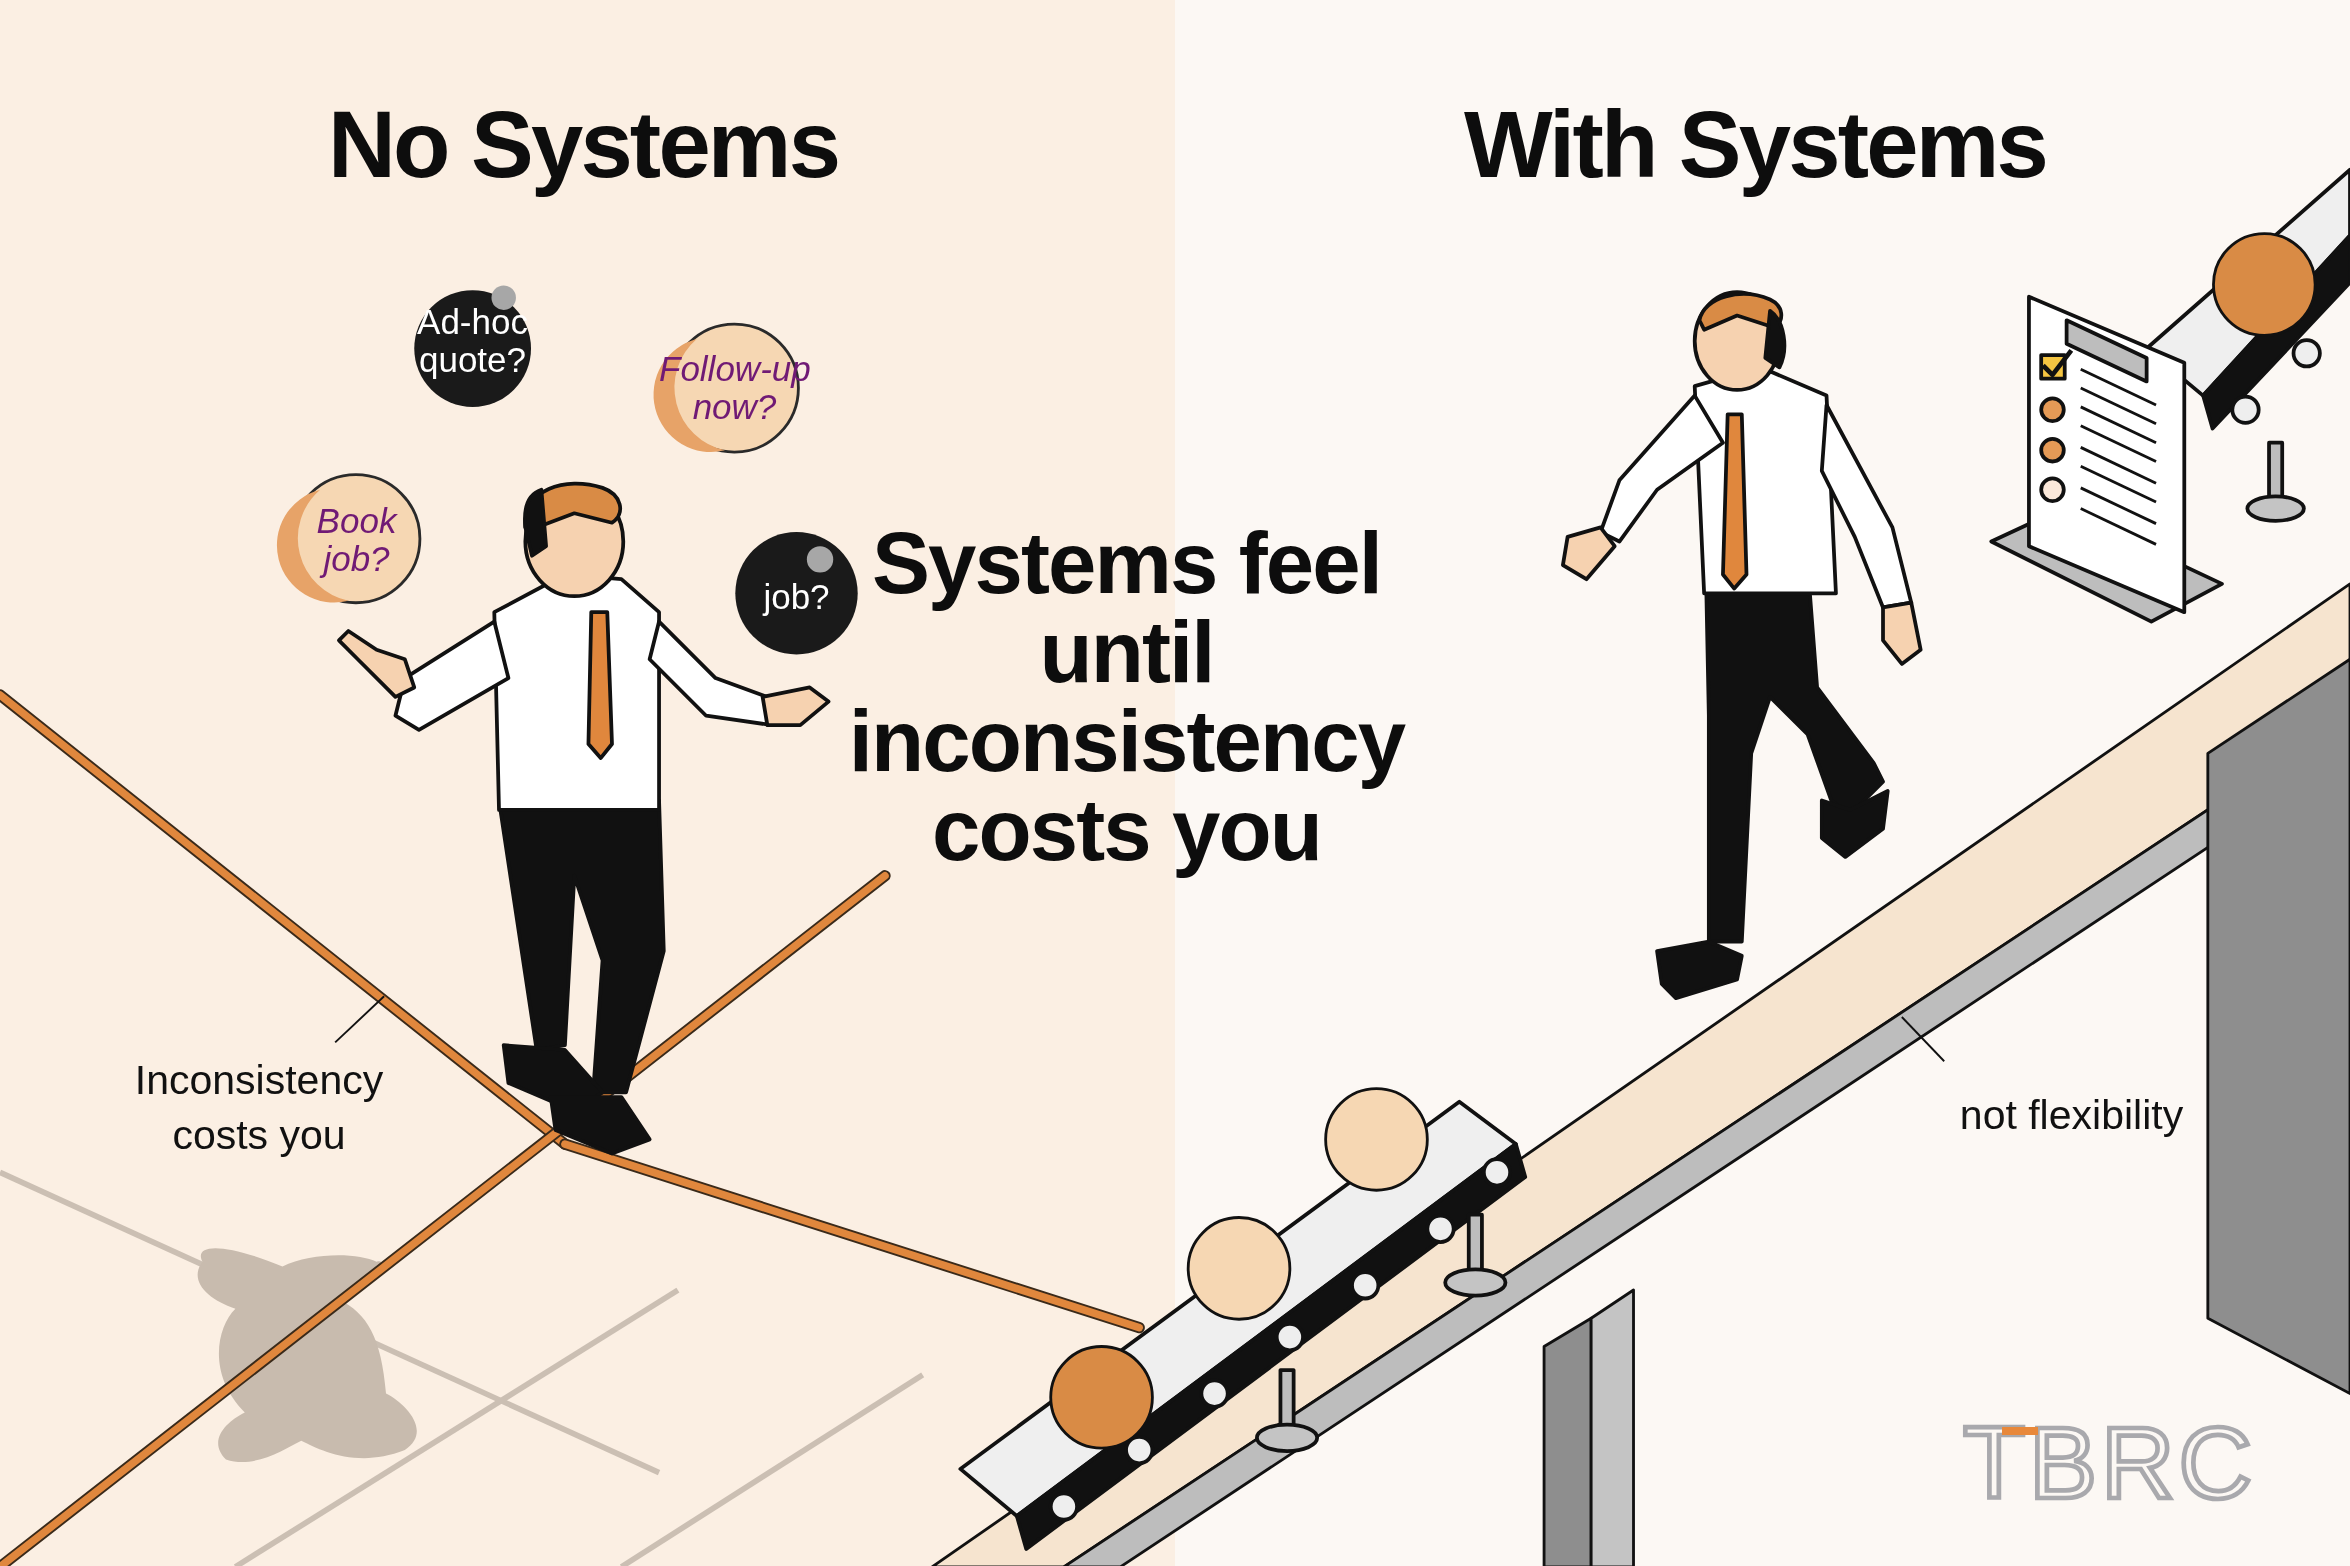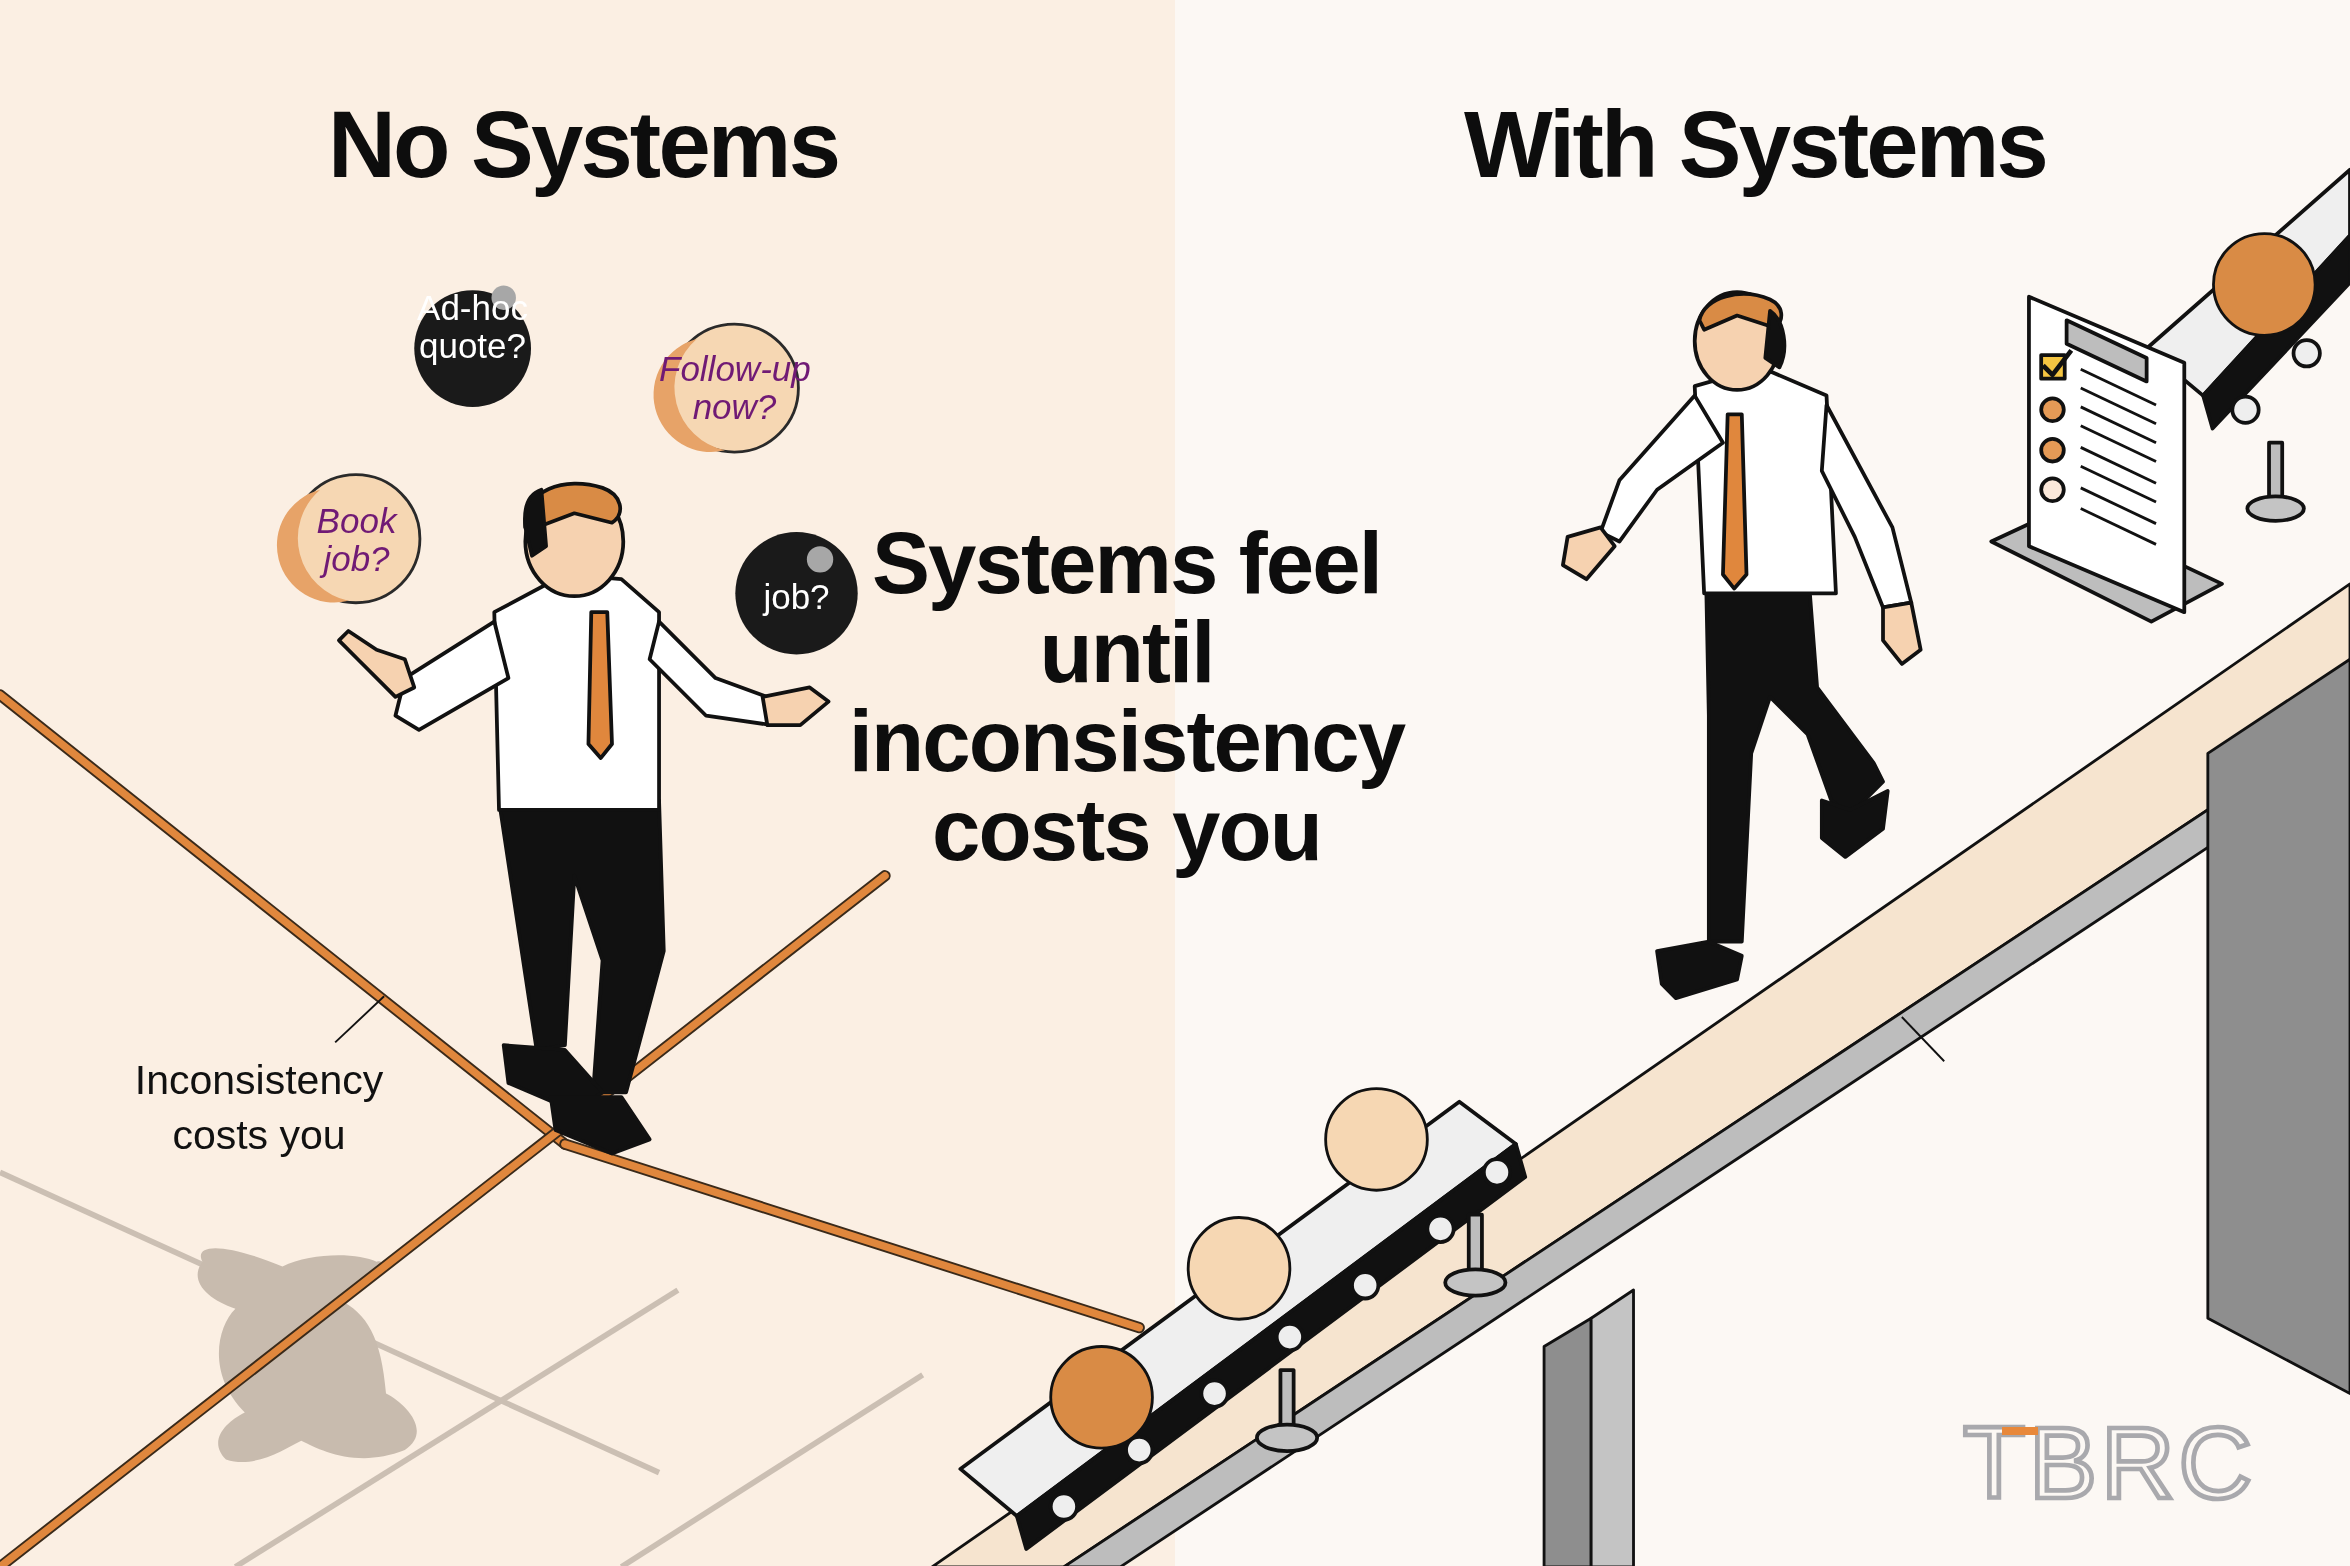--- a/index.html
+++ b/index.html
@@ -162,21 +162,21 @@
     <ellipse cx="1845" cy="362" rx="45" ry="52" fill="#F6D2B0"></ellipse>
     <path d="M1805 340 C1810 315 1850 305 1880 318 C1895 325 1895 340 1885 348 L1845 335 L1810 350 Z" fill="#D98B45"></path>
     <path d="M1880 330 C1895 340 1900 370 1890 390 L1875 380 Z" fill="#111"></path>
     <path d="M1835 440 L1850 440 L1855 610 L1842 625 L1830 610 Z" fill="#E0873D"></path>
   </g>
 </svg>
 
 <div class="heading" id="h-left">No Systems</div>
 <div class="heading" id="h-right">With Systems</div>
 
-<div class="ball-label dark" style="left:412px; top:289px; width:121px;">
+<div class="ball-label dark" style="left:412px; top:303px; width:121px;">
   <span>Ad-hoc</span>
   <span>quote?</span>
 </div>
 <div class="ball-label light" style="left:659px; top:350px; width:151px;">
   <span>Follow-up</span>
   <span>now?</span>
 </div>
 <div class="ball-label light" style="left:297px; top:502px; width:119px;">
   <span>Book</span>
   <span>job?</span>
@@ -190,17 +190,18 @@
   <span>until</span>
   <span>inconsistency</span>
   <span>costs you</span>
 </div>
 
 <div class="caption" id="cap-left">
   <div>Inconsistency</div>
   <div>costs you</div>
 </div>
 <div class="caption" id="cap-right">
+  <div>not flexibility</div>
 </div>
 
 <div class="logo">TBRC</div>
 <div class="logo-accent"></div>
 
 
 </body></html>

